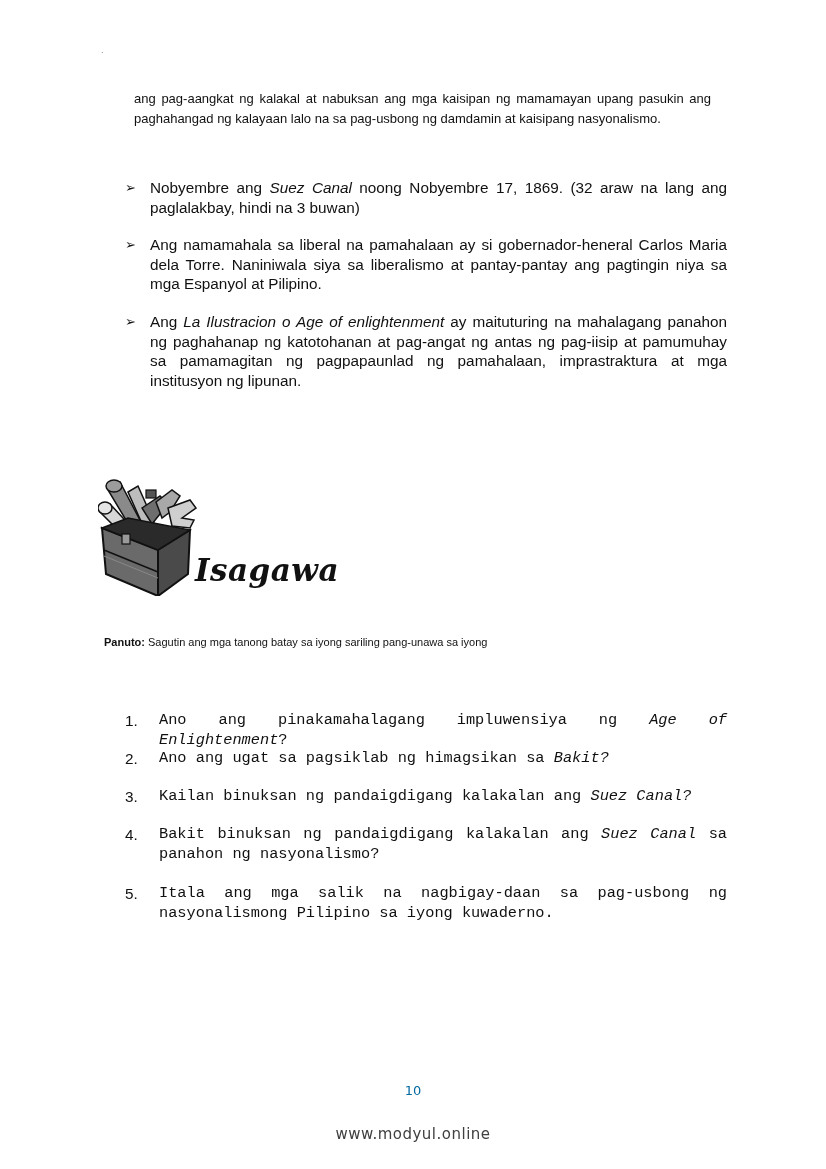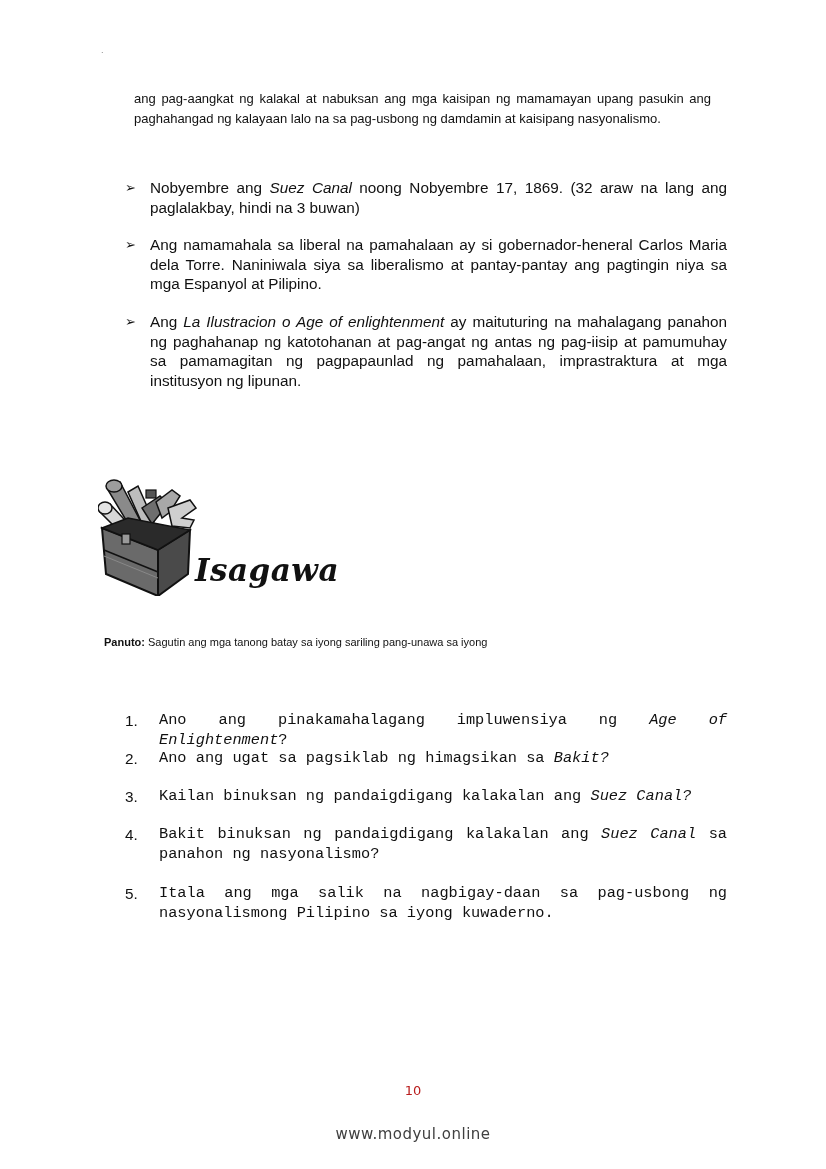--- a/index.html
+++ b/index.html
@@ -17,21 +17,21 @@
     .toolbox { position: absolute; left: 0; top: 0; }
     .section-title { position: absolute; left: 97px; top: 74px; font-family: "DejaVu Serif", serif;
                      font-weight: bold; font-style: italic; font-size: 31px; color: #111; letter-spacing: 0.5px; }
     .panuto { position: absolute; left: 104px; top: 633px; width: 620px; font-size: 11px; line-height: 19.5px; }
     .panuto b { font-weight: bold; }
     .panuto .indent { display: block; padding-left: 62px; }
     .q { position: absolute; left: 125px; width: 602px; font-size: 15.3px; line-height: 19.5px; }
     .q .num { position: absolute; left: 0; top: 0; }
     .q .qtext { display: block; margin-left: 34px; text-align: justify; font-family: Liberation Mono, monospace; }
     .pagenum { position: absolute; left: 0; width: 826px; top: 1083px; text-align: center;
-               font-family: "DejaVu Sans", sans-serif; font-size: 13px; color: #b91c1c; }
+               font-family: "DejaVu Sans", sans-serif; font-size: 13px; color: #0369a1; }
     .watermark { position: absolute; left: 0; width: 826px; top: 1125px; text-align: center;
                  font-family: "DejaVu Sans", sans-serif; font-size: 15px; color: #404040; letter-spacing: 0.5px; }
   </style>
 </head>
 <body>
 
 <div class="page">
 
   <span class="tick">`</span>
 

